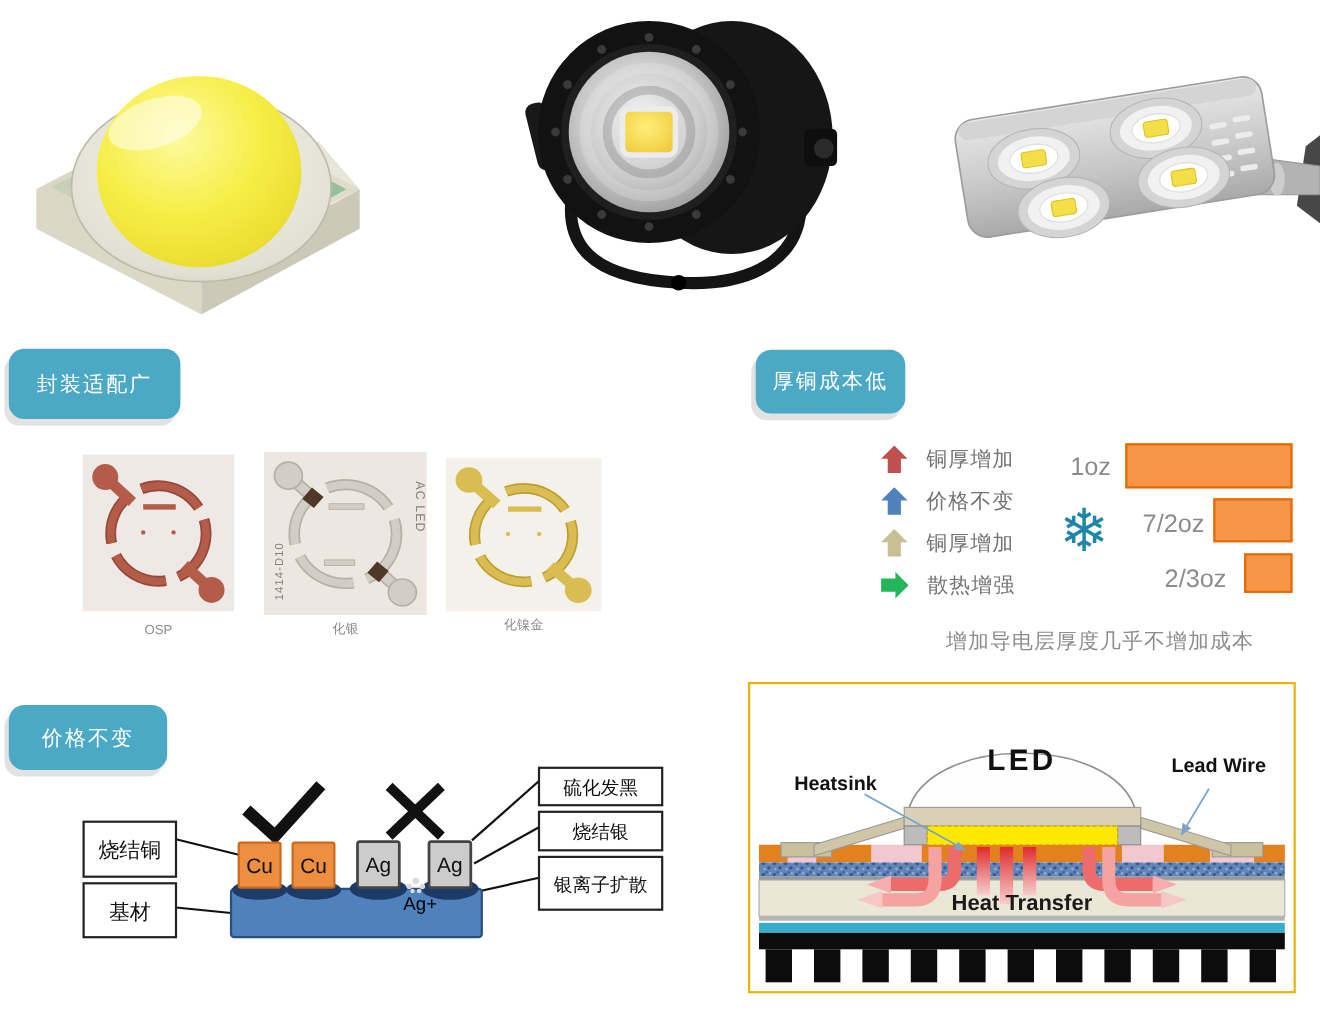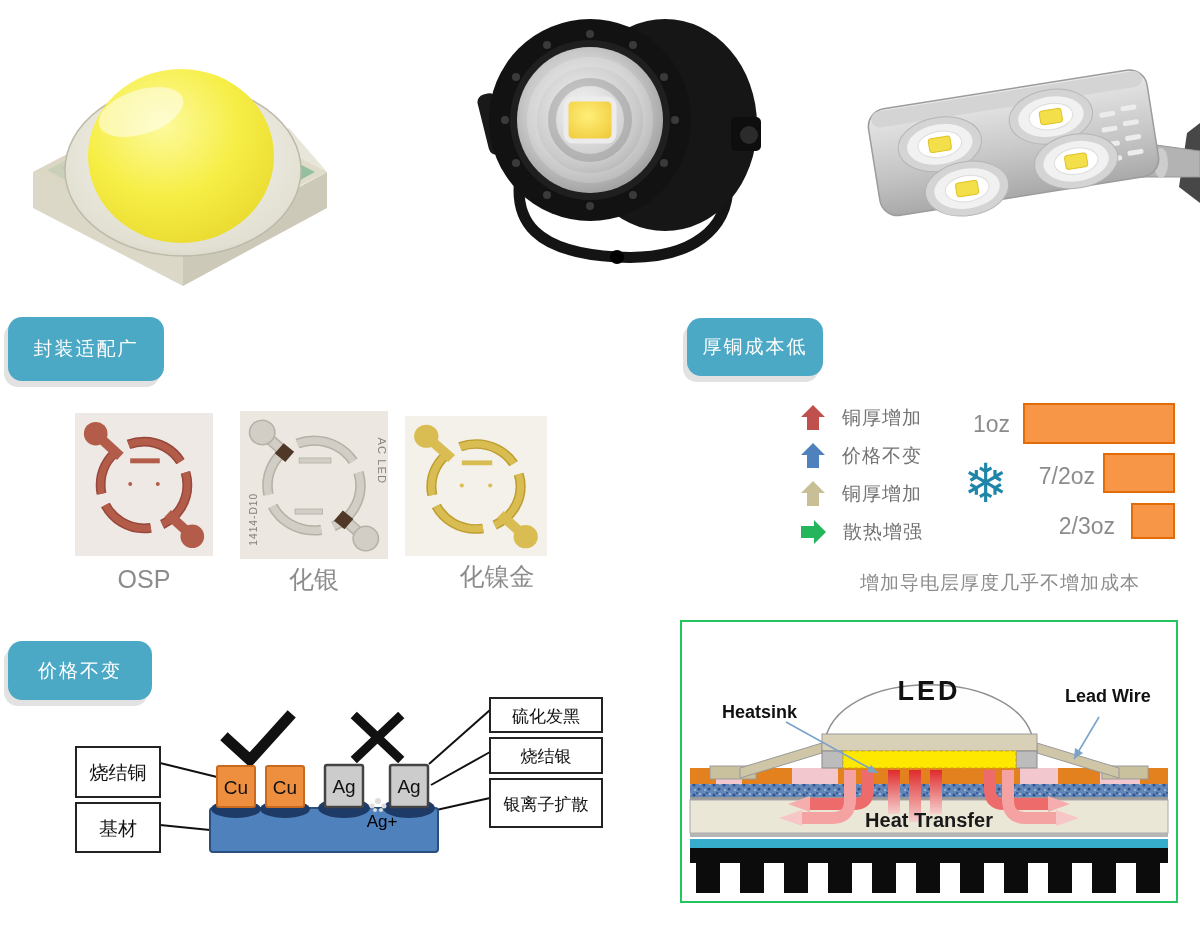--- a/index.html
+++ b/index.html
@@ -3,31 +3,31 @@
 <meta charset="utf-8">
 <style>
   html,body{margin:0;padding:0;background:#fff;}
   .canvas{position:relative;width:1200px;height:928px;background:#fff;overflow:hidden;
           font-family:"Liberation Sans","DejaVu Sans",sans-serif;}
   .abs{position:absolute;}
   .badge{position:absolute;display:flex;align-items:center;justify-content:center;
          background:#4BA9C6;color:#fff;border-radius:14px;
          box-shadow:-4px 6px 0 #e2e2e2;letter-spacing:2px;}
   .badge span{font-size:19px;}
-  .pcb-label{position:absolute;text-align:center;color:#8c8c8c;font-size:25px;}
+  .pcb-label{position:absolute;text-align:center;color:#8c8c8c;font-size:12px;}
   .benefit{position:absolute;left:800px;top:404px;}
   .benefit-row{display:flex;align-items:center;height:27px;margin-bottom:11px;}
   .benefit-row svg{margin-right:16px;flex:0 0 auto;}
   .benefit-row span{font-size:19px;color:#737373;letter-spacing:1px;white-space:nowrap;}
   .snowflake{position:absolute;left:963px;top:456px;font-size:54px;line-height:1;color:#1F86A8;}
   .bar{position:absolute;background:#F79646;border:2px solid #E36C0A;box-sizing:border-box;}
   .bar-label{position:absolute;text-align:right;color:#8c8c8c;font-size:23px;}
   .caption{position:absolute;color:#8c8c8c;font-size:19px;letter-spacing:1px;white-space:nowrap;}
   .heat-frame{position:absolute;left:680px;top:620px;width:494px;height:279px;
-              border:2px solid #22c55e;background:#fff;}
+              border:2px solid #eab308;background:#fff;}
   svg text{font-family:"Liberation Sans","DejaVu Sans",sans-serif;}
 </style>
 </head>
 <body>
 
 <div class="canvas">
 
   <svg class="abs" style="left:15px;top:20px" width="330" height="270" viewBox="0 0 330 270">
     <defs>
       <radialGradient id="ygrad" cx="40%" cy="32%" r="75%">
@@ -192,21 +192,21 @@
       <circle cx="21" cy="21" r="12" fill="#D9BD52"></circle>
       <line x1="118" y1="124" x2="94" y2="102" stroke="#D9BD52" stroke-width="10"></line>
       <circle cx="119" cy="125" r="12" fill="#D9BD52"></circle>
       <rect x="56" y="46" width="30" height="5" fill="#D9BD52"></rect>
       <circle cx="56" cy="72" r="2" fill="#D9BD52"></circle>
         <circle cx="84" cy="72" r="2" fill="#D9BD52"></circle>
     </svg>
   </div>
   <div class="pcb-label" style="left:75px;top:565px;width:138px">OSP</div>
   <div class="pcb-label" style="left:240px;top:563px;width:148px">化银</div>
-  <div class="pcb-label" style="left:426px;top:560px;width:142px">化镍金</div>
+  <div class="pcb-label" style="left:405px;top:560px;width:142px">化镍金</div>
 
   <div class="badge" style="left:687px;top:318px;width:136px;height:58px">
     <span>厚铜成本低</span>
   </div>
 
   <div class="benefit">
     <div class="benefit-row">
       <svg width="26" height="27" viewBox="0 0 26 27">
         <polygon points="13,1 25,13 19,13 19,26 7,26 7,13 1,13" fill="#C0504D"></polygon>
         </svg>

